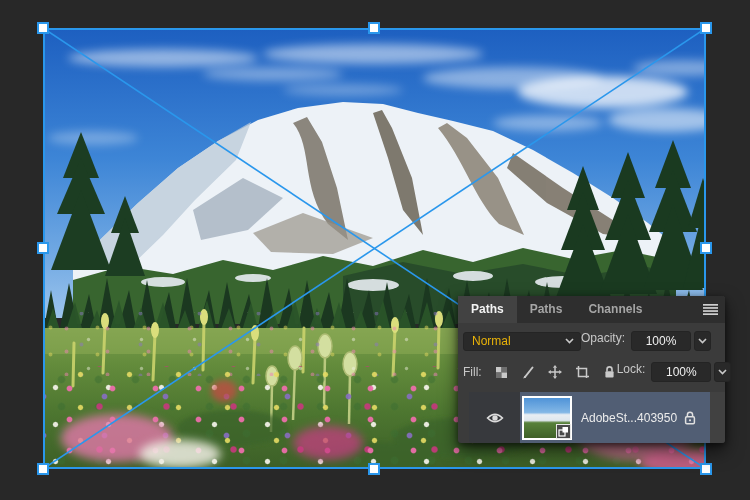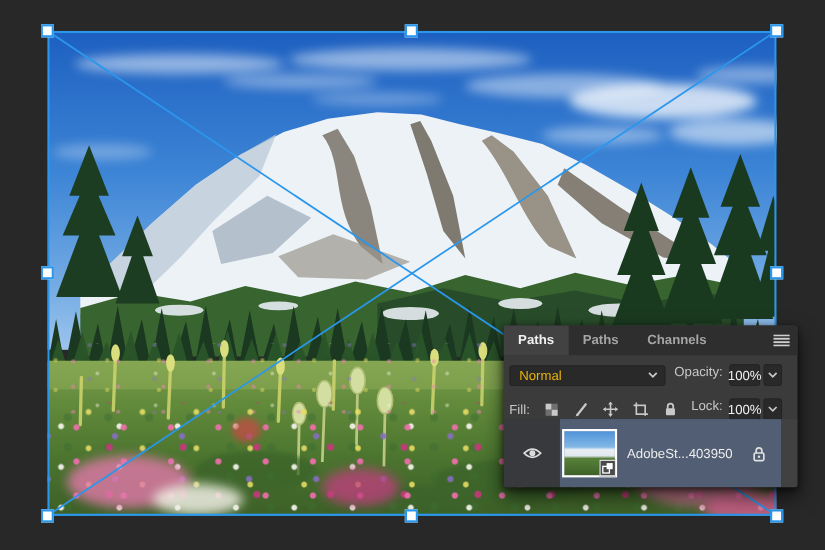--- a/index.html
+++ b/index.html
@@ -49,27 +49,27 @@
   .tab.active{background:#424242;color:#f2f2f2;}
   .panel-menu{position:absolute;right:7px;top:8px;width:15px;height:11px;display:block;}
   .controls{padding:8px 14px 0 5px;}
   .crow{display:flex;align-items:center;height:20px;}
   .crow + .crow{margin-top:11px;}
   .blend{width:142px;height:19px;background:#292929;border:1px solid #242424;border-radius:3px;
          box-sizing:border-box;display:flex;align-items:center;justify-content:space-between;
          padding:0 6px 0 8px;color:#eab308;}
   .rgrp{margin-left:auto;display:flex;gap:3px;}
   .lbl{color:#c8c8c8;margin-right:3px;}
-  .vbox{width:28px;height:20px;background:#292929;border:1px solid #242424;border-radius:3px;
+  .vbox{width:60px;height:20px;background:#292929;border:1px solid #242424;border-radius:3px;
         box-sizing:border-box;display:flex;align-items:center;justify-content:center;color:#f0f0f0;}
   .cbox{width:17px;height:20px;background:#292929;border:1px solid #242424;border-radius:3px;
         box-sizing:border-box;display:flex;align-items:center;justify-content:center;}
   .lockicons{display:flex;align-items:center;gap:12px;margin-left:9px;}
   .lockbtn{display:flex;align-items:center;justify-content:center;width:15px;height:15px;}
-  .layer-row{position:absolute;left:0;right:0;bottom:0;height:62px;display:flex;border-radius:0 0 3px 3px;overflow:hidden;}
+  .layer-row{position:absolute;left:11px;right:0;bottom:0;height:51px;display:flex;border-radius:0 0 3px 3px;overflow:hidden;}
   .eye-col{width:51px;background:#37393d;display:flex;align-items:center;justify-content:center;}
   .row-rest{flex:1;background:#515e74;display:flex;align-items:center;}
   .gutter{width:15px;background:#414141;}
   .thumb{position:relative;width:46px;height:40px;margin-left:2px;border:2px solid #fff;box-sizing:content-box;
          background:linear-gradient(180deg,#4f93d8 0%,#83b7e6 36%,#e9eef3 42%,#dfe7ee 56%,#57813a 62%,#3f6128 100%);}
   .thumb-badge{position:absolute;right:-1px;bottom:-1px;width:15px;height:15px;background:#4a4a4a;
                border:1px solid #e8e8e8;box-sizing:border-box;display:flex;align-items:center;justify-content:center;}
   .lname{margin-left:9px;color:#ececec;white-space:nowrap;}
   .row-lock{margin-left:auto;margin-right:13px;display:flex;align-items:center;}
 </style>

